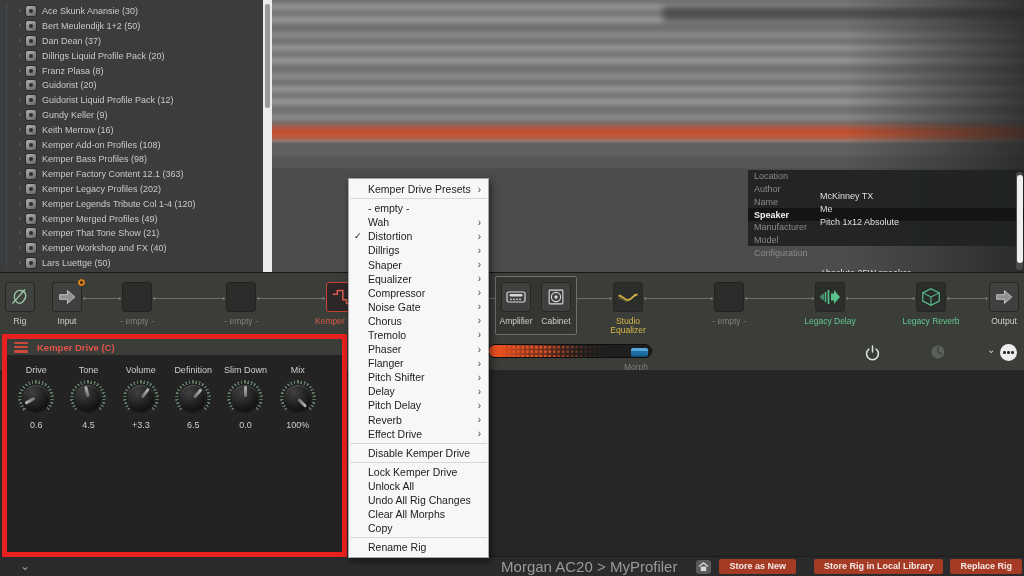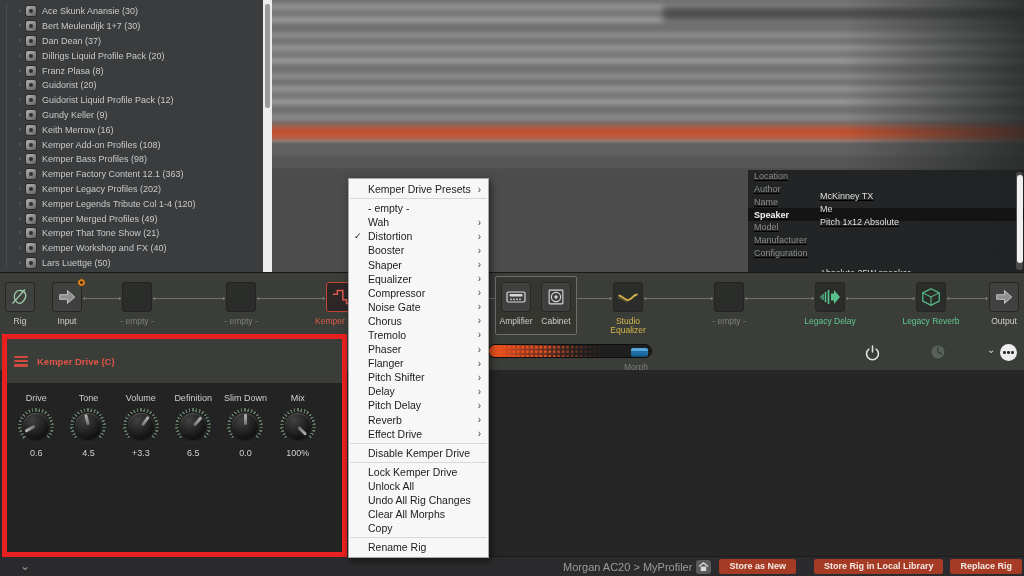--- a/index.html
+++ b/index.html
@@ -31,21 +31,21 @@
   .red-stripe{position:absolute;left:-6px;right:-6px;top:122px;height:22px;
     background:linear-gradient(180deg,rgba(150,60,40,0),#b84a2c 35%,#cc5430 58%,rgba(110,45,30,0));
     filter:blur(2px);}
   .lower-rows{position:absolute;left:-6px;right:-6px;top:142px;bottom:-4px;
     background:linear-gradient(180deg,#616161 0 14px,#565656 14px 26px,#4c4c4c 26px),
                repeating-linear-gradient(180deg,rgba(62,62,62,.55) 0 6.5px,rgba(96,96,96,.35) 6.5px 13px);
     filter:blur(1px);}
   .top-band{position:absolute;left:52%;right:-4px;top:6px;height:16px;background:rgba(44,44,44,.55);filter:blur(3px);}
   .right-shade{position:absolute;inset:0;background:linear-gradient(90deg,transparent 0 76%,rgba(42,44,44,.45) 88%,rgba(33,35,35,.8) 100%);}
 
-  .info-panel{position:absolute;left:748px;top:170px;width:276px;height:102px;background:rgba(32,34,35,.94);text-decoration:underline;}
+  .info-panel{position:absolute;left:748px;top:170px;width:276px;height:76px;background:rgba(32,34,35,.94);}
   .info-row{display:flex;align-items:center;height:12.75px;font-size:9px;}
   .info-row .i-label{width:72px;padding-left:6px;color:#8b8b8b;white-space:nowrap;}
   .info-row .i-value{color:#dedede;white-space:nowrap;margin-top:40px;}
   .info-row.header{background:#141414;}
   .info-row.header .i-label{color:#f2f2f2;font-weight:bold;}
   .info-scrollbar{position:absolute;right:1px;top:2px;width:7px;height:98px;background:#4b4b4b;border-radius:3px;}
   .info-scrollbar .thumb2{position:absolute;left:0.5px;top:3px;width:6px;height:88px;background:#f0f0f0;border-radius:3px;}
 
   
   .chain-strip{position:absolute;left:0;top:272px;width:1024px;height:68px;background:#3b3d39;border-top:1px solid #181818;}
@@ -83,42 +83,42 @@
   .tool-btn{position:absolute;top:3px;width:18px;height:18px;display:flex;align-items:center;justify-content:center;}
   .chev-glyph{position:absolute;top:5px;font-size:10px;line-height:10px;color:#ced2ce;}
   .more-btn{position:absolute;left:1000px;top:4px;width:17px;height:17px;border-radius:50%;background:#ededed;display:flex;align-items:center;justify-content:center;gap:1.5px;}
   .more-btn i{width:2.6px;height:2.6px;border-radius:50%;background:#2b2b2b;}
 
   
   .lower-area{position:absolute;left:0;top:370px;width:1024px;height:186px;background:#262626;}
 
   
   .drive-panel{position:absolute;left:2px;top:334px;width:345px;height:223px;border:5px solid #e8201f;background:#232323;z-index:5;}
-  .dp-header{height:44px;background:#3b3d39;display:flex;align-items:center;padding-left:7px;}
+  .dp-header{height:16px;background:#3b3d39;display:flex;align-items:center;padding-left:7px;}
   .hamburger{width:14px;height:11px;display:flex;flex-direction:column;justify-content:space-between;margin-right:9px;}
   .hamburger i{height:2.2px;background:#cf4a3e;border-radius:1px;}
   .dp-title{font-size:9.5px;font-weight:bold;color:#e05548;}
   .knob-row{display:flex;padding:10px 18px 0 3px;}
   .knob-cell{width:56.3px;text-align:center;}
   .k-label{font-size:9px;color:#cfcfcf;margin-bottom:5px;white-space:nowrap;}
   .knob{position:relative;width:36px;height:36px;margin:0 auto;}
   .ticks{position:absolute;inset:0;border-radius:50%;
     background:repeating-conic-gradient(from 225deg,#5e7a64 0deg 5deg,transparent 5deg 12deg);
     -webkit-mask:radial-gradient(circle,transparent 56%,#000 58%);
             mask:radial-gradient(circle,transparent 56%,#000 58%);}
   .tick-gap{position:absolute;inset:0;border-radius:50%;background:conic-gradient(from 135deg,#232323 0 90deg,transparent 90deg);}
   .cap{position:absolute;inset:5px;border-radius:50%;background:radial-gradient(circle at 35% 28%,#414141,#131313 72%);box-shadow:inset 0 1px 1px rgba(255,255,255,.18),0 1px 2px rgba(0,0,0,.6);}
   .pointer{position:absolute;inset:0;}
   .pointer::before{content:"";position:absolute;left:calc(50% - 1.5px);top:6px;width:3px;height:11px;border-radius:1.5px;background:linear-gradient(#b9b9b9,#6f6f6f);}
   .k-value{font-size:9px;color:#cfcfcf;margin-top:4px;}
 
   
   .bottom-bar{position:absolute;left:0;top:556px;width:1024px;height:20px;background:#2b2b2d;border-top:1px solid #1c1c1c;display:flex;align-items:center;justify-content:flex-end;padding-right:2px;}
   .collapse-chev{position:absolute;left:20px;top:2px;font-size:12px;color:#9a9a9a;}
-  .rig-path{font-size:11px;color:#9a9a9a;margin-right:4px;white-space:nowrap;}
+  .rig-path{font-size:15px;color:#9a9a9a;margin-right:19px;white-space:nowrap;}
   .house-btn{width:15px;height:14px;border-radius:3px;background:#5a5a5a;display:flex;align-items:center;justify-content:center;margin-right:8px;}
   .store-btn{height:15px;line-height:15px;font-size:9px;font-weight:bold;color:#f3e9e4;background:#a63b25;border:none;border-radius:2px;padding:0 10px;white-space:nowrap;}
   .store-btn:nth-of-type(2){margin-left:18px;}
   .store-btn:nth-of-type(3){margin-left:7px;}
 
   
   .context-menu{position:absolute;left:348px;top:178px;width:141px;background:#f7f7f7;border:1px solid #a8a8a8;box-shadow:2px 3px 7px rgba(0,0,0,.55);padding:3px 0;z-index:10;}
   .mi{position:relative;height:14.1px;display:flex;align-items:center;padding-left:19px;font-size:10.5px;color:#1b1b1b;}
   .mi .check{position:absolute;left:5px;font-size:9px;color:#1b1b1b;}
   .mi .sub-arrow{position:absolute;right:7px;font-size:10px;color:#444;}
@@ -133,21 +133,21 @@
     <div class="sidebar">
       <div id="sidebar-list">
           <div class="side-item">
             <span class="tree-caret">›</span>
             <span class="pack-icon"></span>
             <span class="label">Ace Skunk Anansie (30)</span>
           </div>
           <div class="side-item">
             <span class="tree-caret">›</span>
             <span class="pack-icon"></span>
-            <span class="label">Bert Meulendijk 1+7 (30)</span>
+            <span class="label">Bert Meulendijk 1+2 (50)</span>
           </div>
           <div class="side-item">
             <span class="tree-caret">›</span>
             <span class="pack-icon"></span>
             <span class="label">Dan Dean (37)</span>
           </div>
           <div class="side-item">
             <span class="tree-caret">›</span>
             <span class="pack-icon"></span>
             <span class="label">Dillrigs Liquid Profile Pack (20)</span>
@@ -246,25 +246,25 @@
           </div>
           <div class="info-row">
             <span class="i-label">Name</span>
             <span class="i-value">Pitch 1x12 Absolute</span>
           </div>
           <div class="info-row header">
             <span class="i-label">Speaker</span>
             <span class="i-value"></span>
           </div>
           <div class="info-row">
+            <span class="i-label">Manufacturer</span>
+            <span class="i-value"></span>
+          </div>
+          <div class="info-row">
             <span class="i-label">Model</span>
-            <span class="i-value"></span>
-          </div>
-          <div class="info-row">
-            <span class="i-label">Manufacturer</span>
             <span class="i-value"></span>
           </div>
           <div class="info-row">
             <span class="i-label">Configuration</span>
             <span class="i-value">Absolute 25W speaker</span>
           </div>
         </div>
       <div class="info-scrollbar">
         <div class="thumb2"></div>
       </div>
@@ -575,21 +575,21 @@
       <div class="mi">
         <span>Wah</span>
         <span class="sub-arrow">›</span>
       </div>
       <div class="mi">
         <span class="check">✓</span>
         <span>Distortion</span>
         <span class="sub-arrow">›</span>
       </div>
       <div class="mi">
-        <span>Booster</span>
+        <span>Dillrigs</span>
         <span class="sub-arrow">›</span>
       </div>
       <div class="mi">
         <span>Shaper</span>
         <span class="sub-arrow">›</span>
       </div>
       <div class="mi">
         <span>Equalizer</span>
         <span class="sub-arrow">›</span>
       </div>

